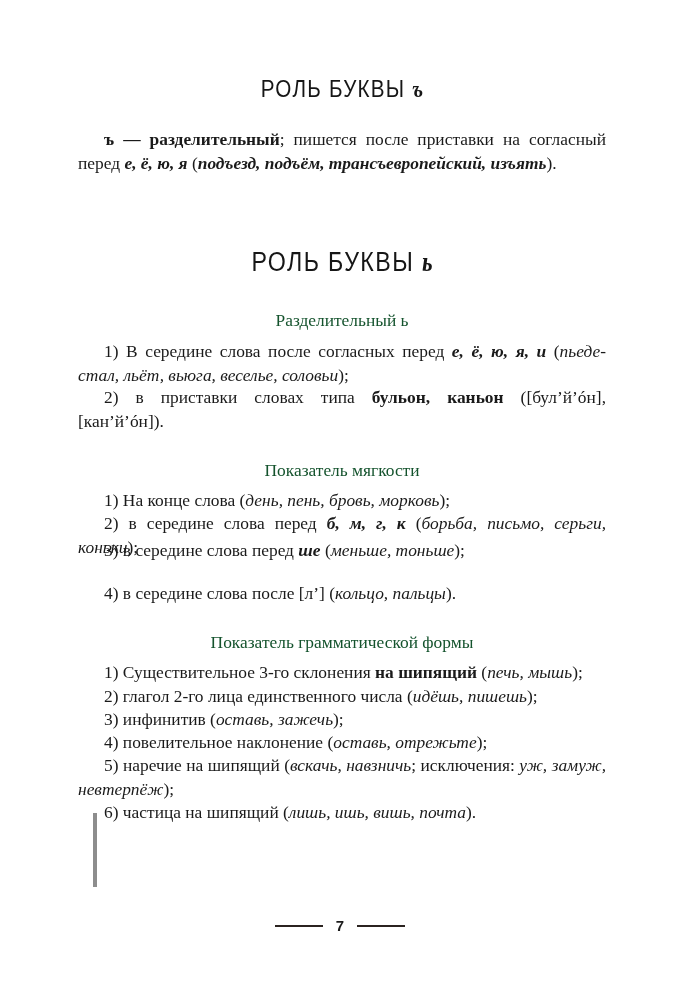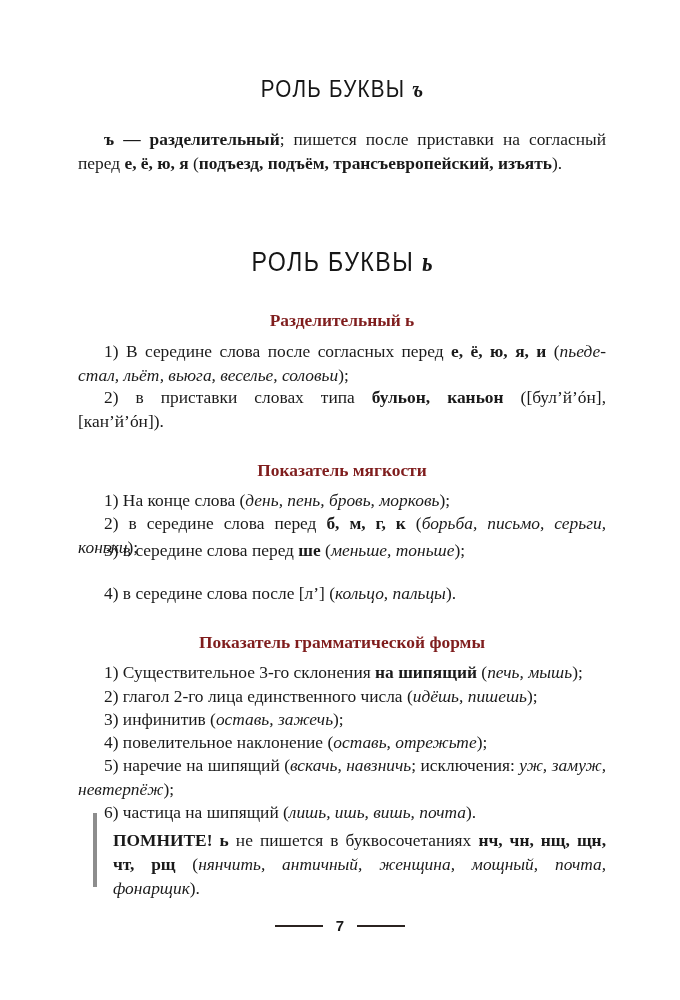--- a/index.html
+++ b/index.html
@@ -77,29 +77,29 @@
     text-indent: 26px;
     text-justify: inter-word;
     hyphens: manual;
   }
   .para.nojust { text-align: left; }
 
   .subhead {
     position: absolute;
     width: 528px;
     text-align: center;
-    font-weight: bold;
+    font-weight: normal;
     font-size: 17.4px;
     line-height: 22px;
-    color: #7f1d1d;
+    color: #14532d;
   }
 
   b, .b { font-weight: bold; }
   i, .i { font-style: italic; }
-  .bi { font-weight: bold; }
+  .bi { font-weight: bold; font-style: italic; }
 
   
   .remember {
     position: absolute;
     left: 15px;
     top: 811px;
     width: 513px;
     padding-left: 20px;
     box-sizing: border-box;
   }
@@ -179,21 +179,20 @@
     <p class="para nojust" style="top:691px;"><span>3)</span><span> инфинитив (</span><span class="i">оставь, зажечь</span><span>);</span></p>
 
     <p class="para nojust" style="top:714px;"><span>4)</span><span> повелительное наклонение (</span><span class="i">оставь, отрежьте</span><span>);</span></p>
 
     <p class="para" style="top:737px;"><span>5)</span><span> наречие на шипящий (</span><span class="i">вскачь, навзничь</span><span>; исключения: </span><span class="i">уж, замуж, невтерпёж</span><span>);</span></p>
 
     <p class="para nojust" style="top:784px;"><span>6)</span><span> частица на шипящий (</span><span class="i">лишь, ишь, вишь, почта</span><span>).</span></p>
 
     <div class="remember">
       <div class="bar"></div>
-      <p class="rtext"><b>ПОМНИТЕ!</b><span> </span><b class="bi">ь</b><span> не пишется в буквосочетаниях </span><span class="bi">нч, чн, нщ, щн, чт, рщ</span><span> (</span><span class="i">нянчить, античный, женщина, мощный, почта, фонарщик</span><span>).</span></p>
     </div>
 
   </div>
 
   <div class="footer">
     <span class="rule"></span>
     <span class="pageno">7</span>
     <span class="rule"></span>
   </div>
 </div>

